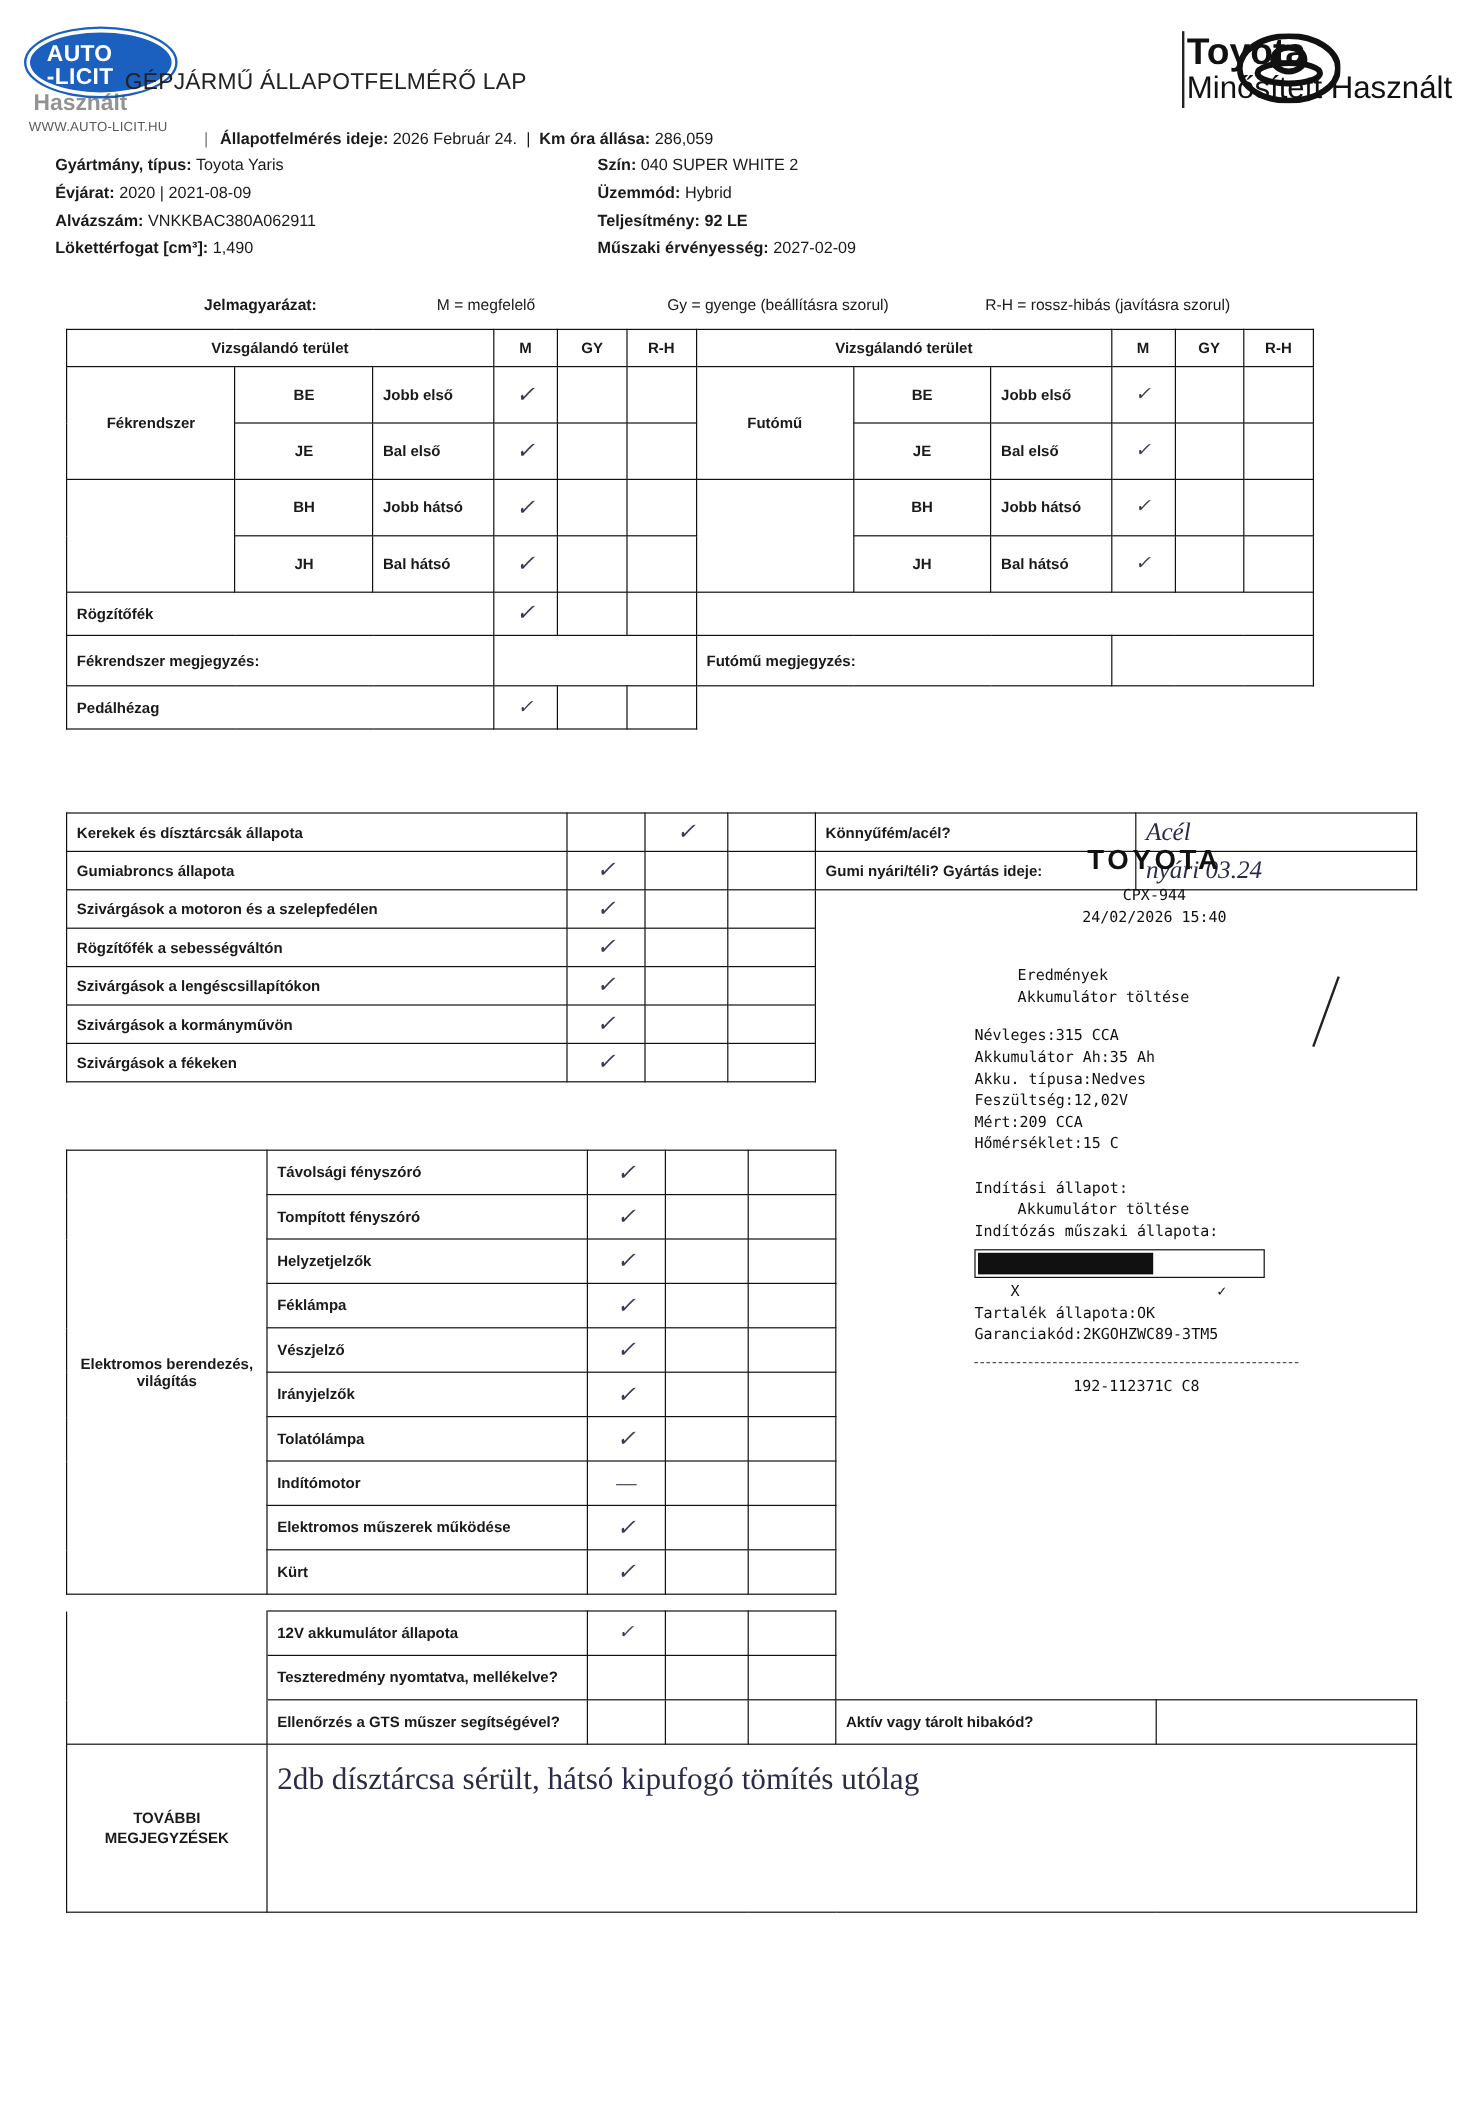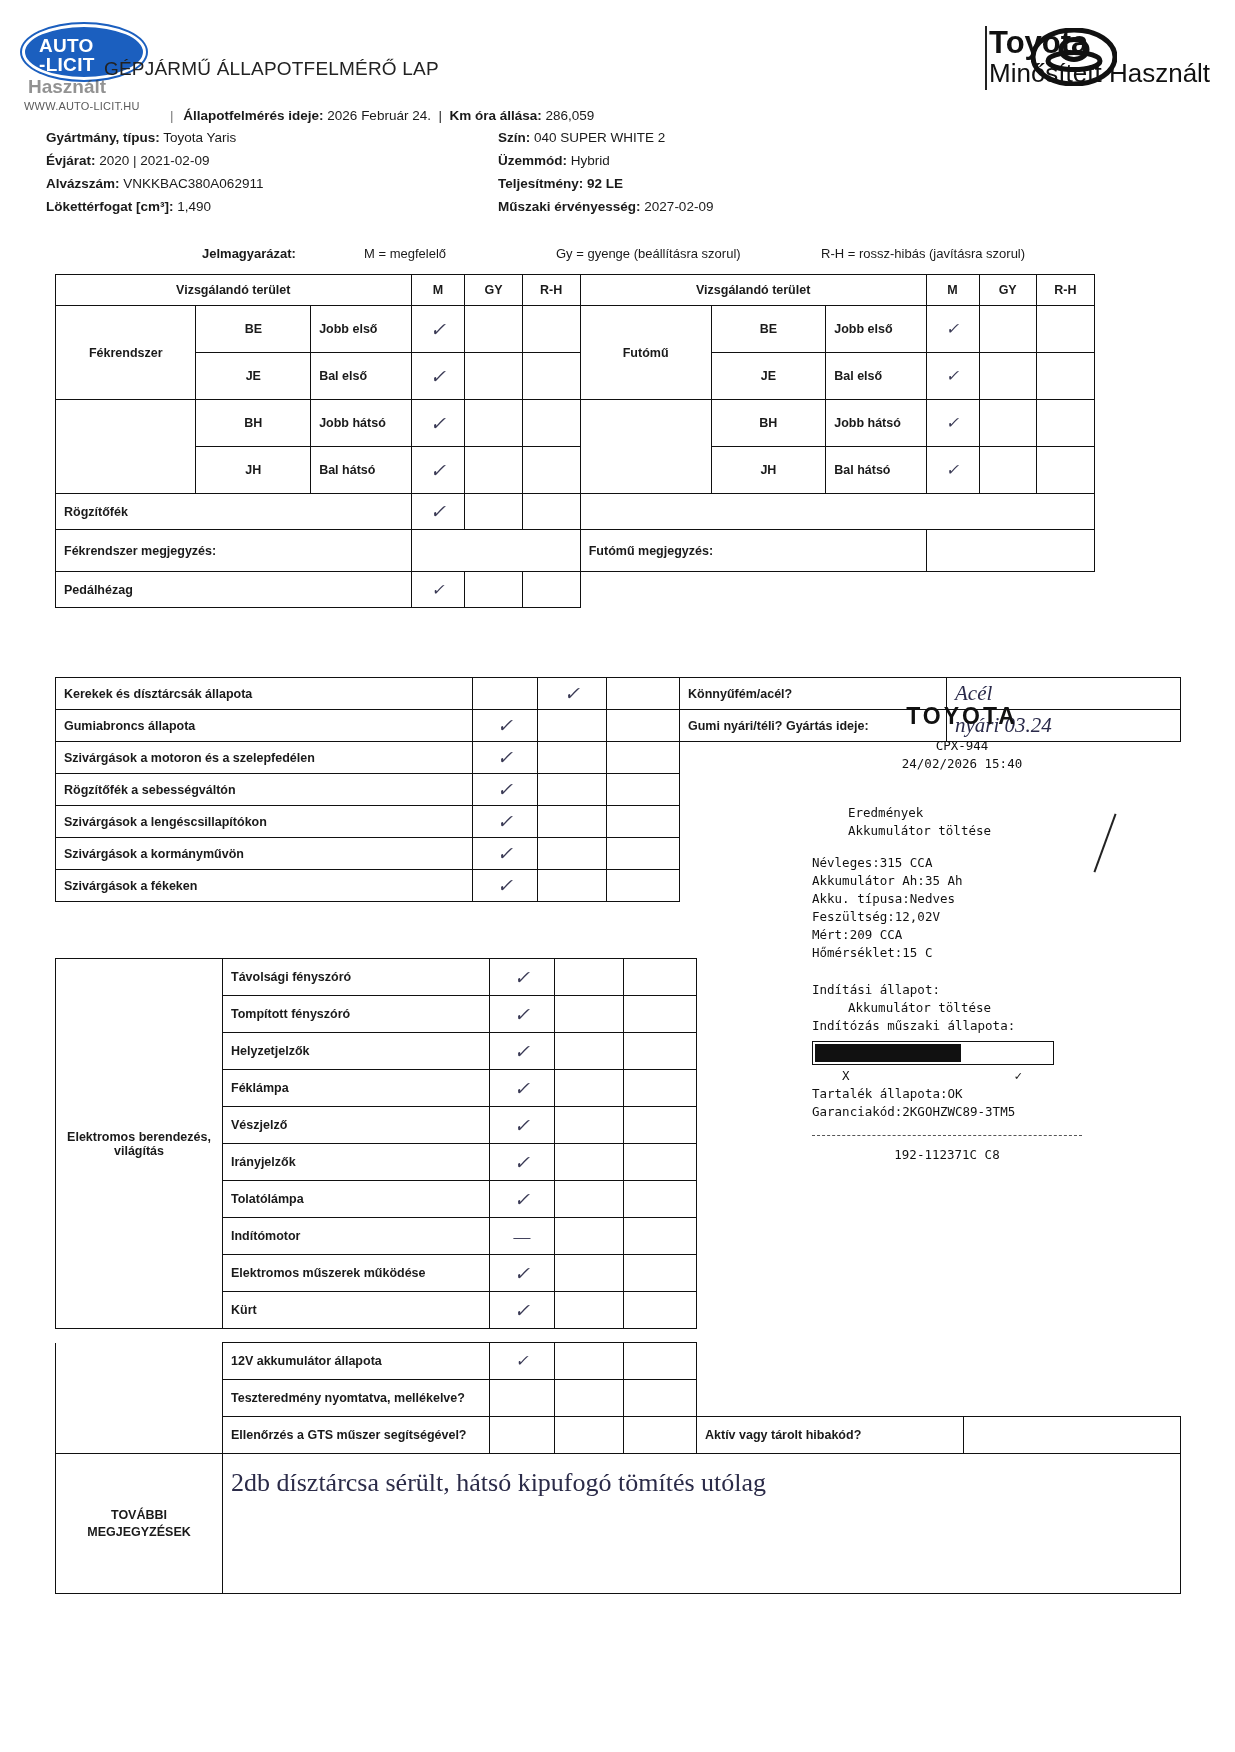--- a/index.html
+++ b/index.html
@@ -123,21 +123,21 @@
   .meta-col b { font-weight: bold; }
 
   
   .legend {
     position: absolute;
     left: 46px;
     top: 246px;
     width: 1100px;
     font-size: 13px;
   }
-  .legend .l-a { position:absolute; left:156px; font-weight: bold; text-align: right;}
+  .legend .l-a { position:absolute; left:124px; font-weight: bold; text-align: right;}
   .legend .l-b { position:absolute; left:318px; }
   .legend .l-c { position:absolute; left:510px; }
   .legend .l-d { position:absolute; left:775px; }
 
   
   table.grid {
     position: absolute;
     border-collapse: collapse;
     font-size: 12.5px;
   }
@@ -270,21 +270,21 @@
         <span>Toyota Yaris</span>
       </div>
       <div class="meta-col right">
         <b>Szín:</b>
         <span>040 SUPER WHITE 2</span>
       </div>
     </div>
     <div class="meta-row">
       <div class="meta-col">
         <b>Évjárat:</b>
-        <span>2020 | 2021-02-09</span>
+        <span>2020 | 2021-08-09</span>
       </div>
       <div class="meta-col right">
         <b>Üzemmód:</b>
         <span>Hybrid</span>
       </div>
     </div>
     <div class="meta-row">
       <div class="meta-col">
         <b>Alvázszám:</b>
         <span>VNKKBAC380A062911</span>

